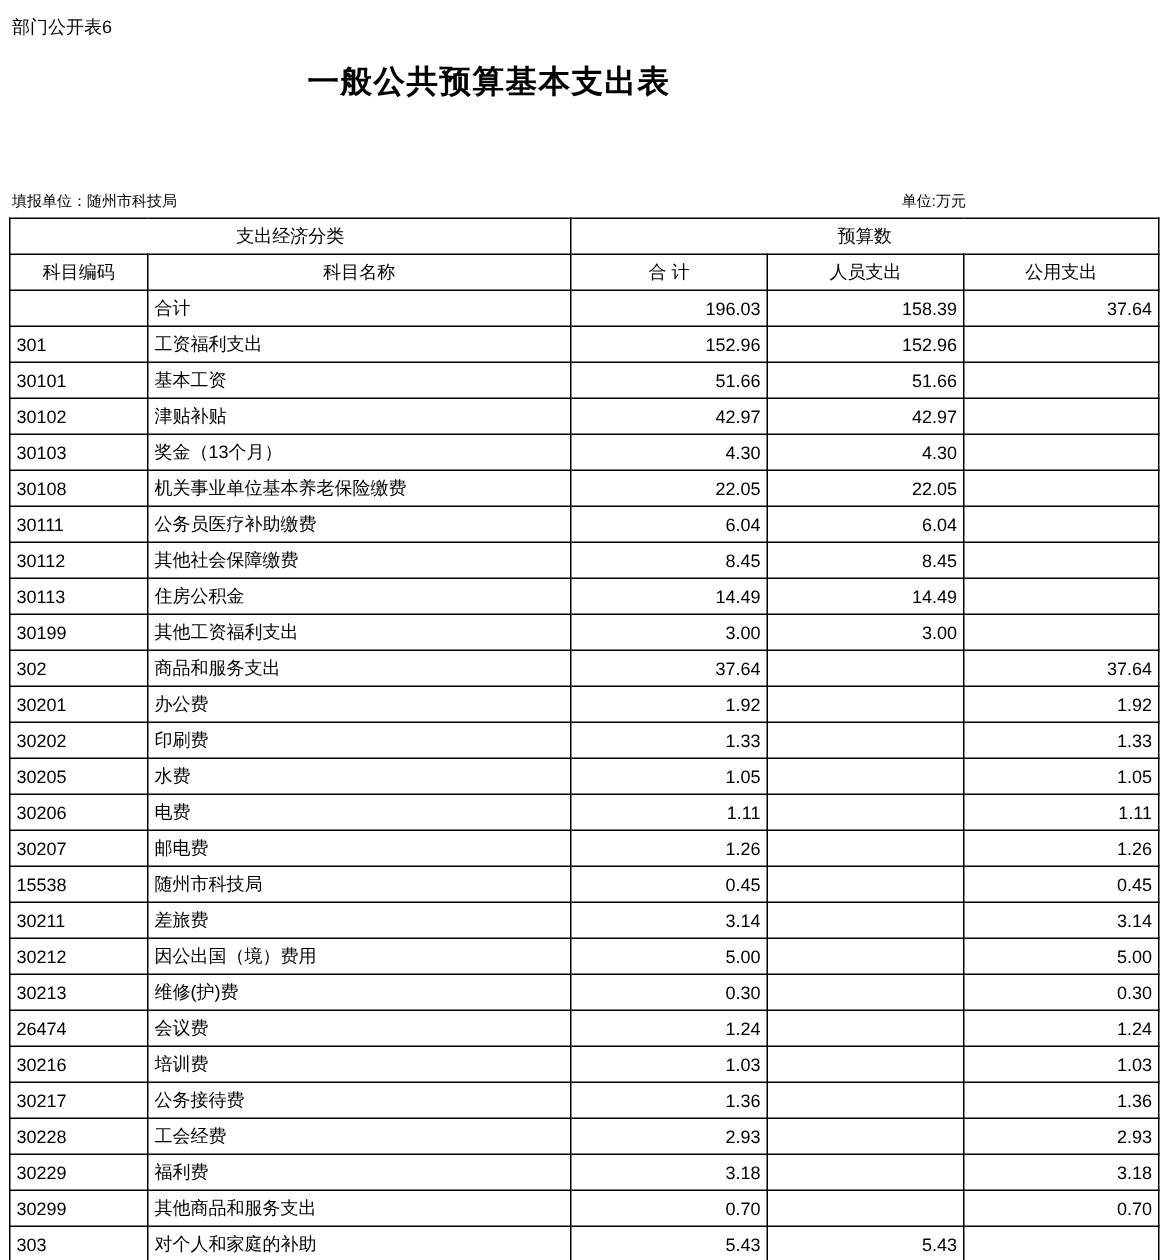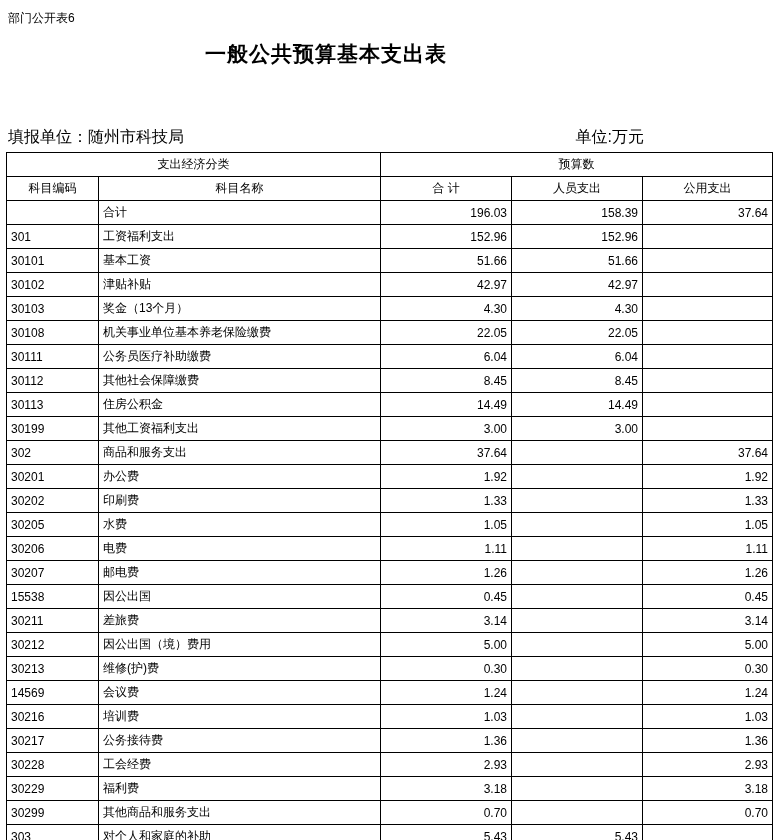--- a/index.html
+++ b/index.html
@@ -31,21 +31,21 @@
     text-align: center;
     font-size: 21px;
     font-weight: bold;
     letter-spacing: 1px;
     margin: 14px 0 12px 0;
   }
   .meta-row {
     display: flex;
     justify-content: space-between;
     align-items: flex-end;
-    font-size: 16px;
+    font-size: 10px;
     margin: 0 2px 4px 2px;
   }
   .meta-left { text-align: left; }
   .meta-right { text-align: right; margin-top: 47px; }
 
   table.budget {
     border-collapse: collapse;
     width: 766px;
     table-layout: fixed;
     margin: 0 auto;
@@ -227,21 +227,21 @@
         </tr>
         <tr>
           <td class="code">30207</td>
           <td class="name indent-1">邮电费</td>
           <td class="num">1.26</td>
           <td class="num"></td>
           <td class="num">1.26</td>
         </tr>
         <tr>
           <td class="code">15538</td>
-          <td class="name indent-1">因公出国</td>
+          <td class="name indent-1">随州市科技局</td>
           <td class="num">0.45</td>
           <td class="num"></td>
           <td class="num">0.45</td>
         </tr>
         <tr>
           <td class="code">30211</td>
           <td class="name indent-1">差旅费</td>
           <td class="num">3.14</td>
           <td class="num"></td>
           <td class="num">3.14</td>
@@ -254,21 +254,21 @@
           <td class="num">5.00</td>
         </tr>
         <tr>
           <td class="code">30213</td>
           <td class="name indent-1">维修(护)费</td>
           <td class="num">0.30</td>
           <td class="num"></td>
           <td class="num">0.30</td>
         </tr>
         <tr>
-          <td class="code">14569</td>
+          <td class="code">26474</td>
           <td class="name indent-1">会议费</td>
           <td class="num">1.24</td>
           <td class="num"></td>
           <td class="num">1.24</td>
         </tr>
         <tr>
           <td class="code">30216</td>
           <td class="name indent-1">培训费</td>
           <td class="num">1.03</td>
           <td class="num"></td>

